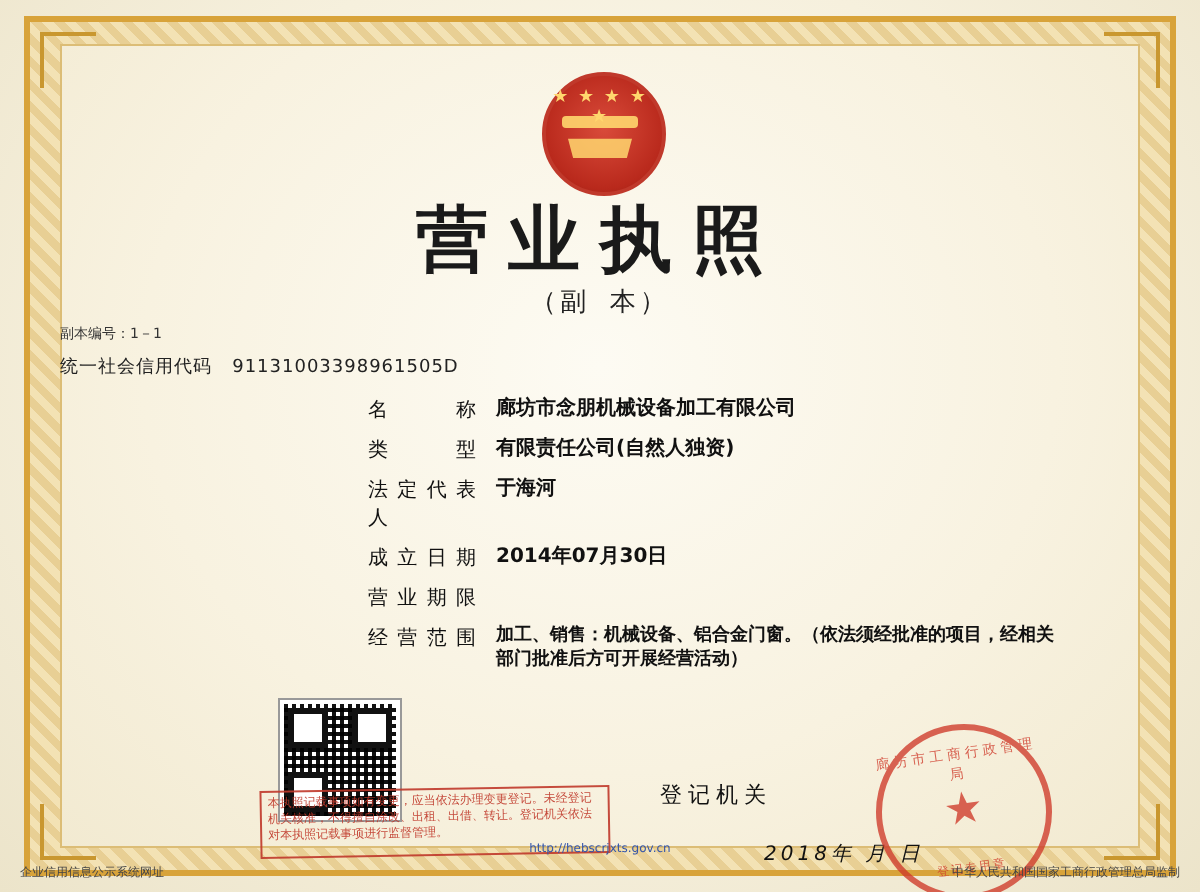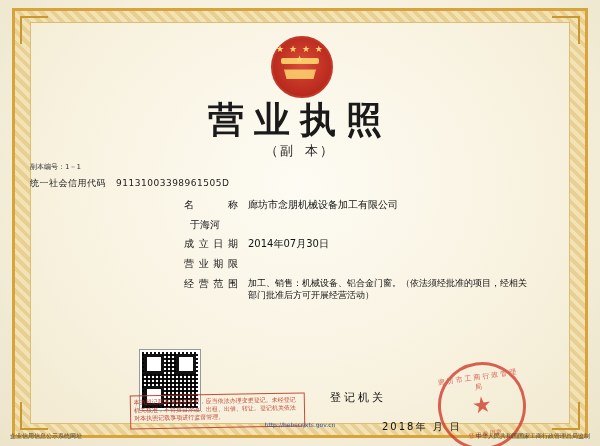--- a/index.html
+++ b/index.html
@@ -91,21 +91,21 @@
   .fields{
     position:absolute;left:120px;top:176px;right:40px;margin-left:34px;
   }
   .row{display:flex;align-items:flex-start;margin-bottom:6px;}
   .lbl{
     width:58px;flex:0 0 58px;
     font-size:10px;color:#111;letter-spacing:4px;
     text-align:justify;text-align-last:justify;
   }
   .val{
-    flex:1;font-size:10px;color:#111;line-height:13px;padding-left:6px;
+    flex:1;font-size:10px;color:#111;line-height:13px;padding-left:6px;font-weight:bold;
   }
   .val.small{font-size:9px;line-height:12px;}
 
   
   .qr{
     position:absolute;left:110px;top:328px;width:56px;height:56px;
     background:
       repeating-linear-gradient(0deg,#111 0 2px,#fff 2px 4px),
       repeating-linear-gradient(90deg,#111 0 2px,#fff 2px 4px);
     background-blend-mode:multiply;
@@ -125,21 +125,21 @@
     padding:2px 3px;box-sizing:border-box;
     transform:rotate(-1deg);
     opacity:.9;
   }
 
   
   .registrar{
     position:absolute;left:300px;top:368px;font-size:11px;color:#111;letter-spacing:3px;
   }
   .date-line{
-    position:absolute;left:352px;top:398px;font-size:10px;color:#111;letter-spacing:2px;
+    position:absolute;left:352px;top:398px;font-size:10px;color:#111;letter-spacing:2px;font-style:italic;
   }
   
   .seal{
     position:absolute;right:44px;top:340px;width:82px;height:82px;border-radius:50%;
     border:3px solid #cf3a2a;opacity:.78;
     transform:rotate(-8deg);
   }
   .seal .star{
     position:absolute;left:50%;top:50%;transform:translate(-50%,-52%);
     color:#cf3a2a;font-size:22px;line-height:22px;
@@ -193,20 +193,25 @@
       &nbsp;
       <span>91131003398961505D</span>
     </div>
 
     <div class="fields">
       <div class="row">
         <div class="lbl">名称</div>
         <div class="val">廊坊市念朋机械设备加工有限公司</div>
       </div>
       <div class="row">
+        <div class="lbl">类型</div>
+        <div class="val">有限责任公司(自然人独资)</div>
+      </div>
+      <div class="row">
+        <div class="lbl">法定代表人</div>
         <div class="val">于海河</div>
       </div>
       <div class="row">
         <div class="lbl">成立日期</div>
         <div class="val">2014年07月30日</div>
       </div>
       <div class="row">
         <div class="lbl">营业期限</div>
         <div class="val"></div>
       </div>

